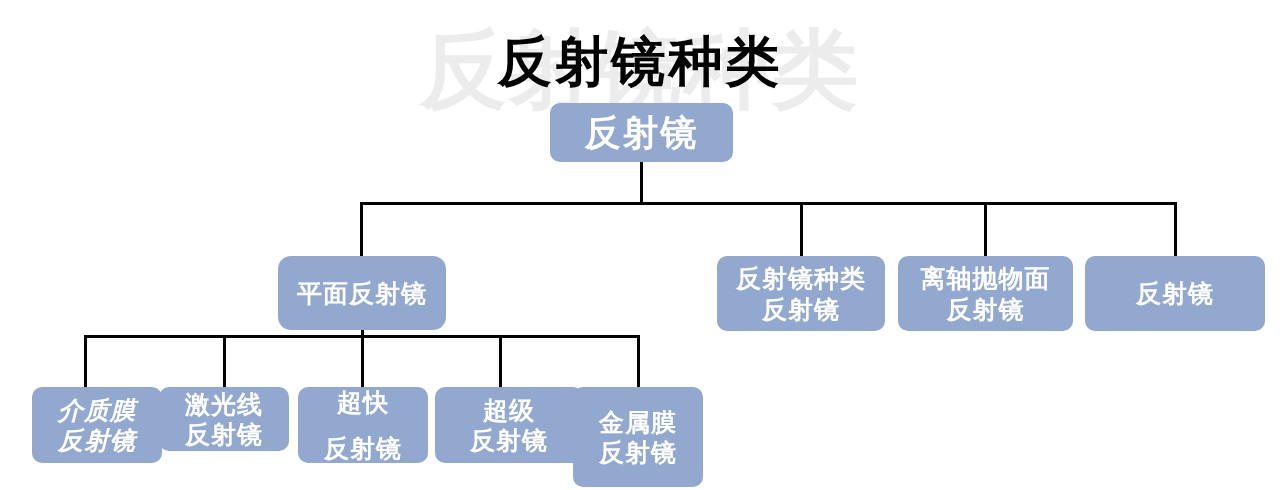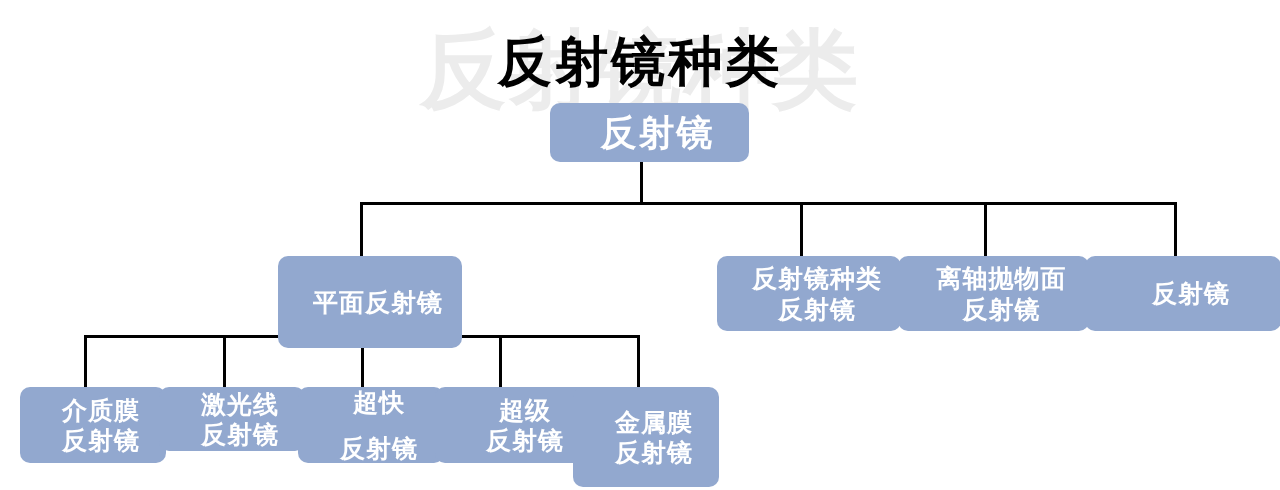--- a/index.html
+++ b/index.html
@@ -49,21 +49,20 @@
     flex-direction: column;
     align-items: center;
     justify-content: center;
     text-align: center;
     font-weight: bold;
     font-size: 25px;
     line-height: 1.22;
     letter-spacing: 1px;
     z-index: 2;
     white-space: nowrap;
-    padding-left: 16px;
   }
   .node.root {
     font-size: 36px;
     letter-spacing: 2px;
   }
 </style>
 </head>
 <body>
 
 <div class="canvas">
@@ -82,36 +81,36 @@
   <div class="line" style="left:84px; top:335px; width:556px; height:3px;"></div>
   <div class="line" style="left:84px; top:335px; width:3px; height:52px;"></div>
   <div class="line" style="left:223px; top:335px; width:3px; height:52px;"></div>
   <div class="line" style="left:499px; top:335px; width:3px; height:52px;"></div>
   <div class="line" style="left:637px; top:335px; width:3px; height:52px;"></div>
 
   <div class="node root" style="left:550px; top:103px; width:183px; height:59px;">
     <span>反射镜</span>
   </div>
 
-  <div class="node" style="left:278px; top:256px; width:168px; height:92px;">
+  <div class="node" style="left:278px; top:256px; width:168px; height:74px;border-radius:13px;">
     <span>平面反射镜</span>
   </div>
   <div class="node" style="left:717px; top:256px; width:168px; height:75px;">
     <span>反射镜种类</span>
     <span>反射镜</span>
   </div>
   <div class="node" style="left:898px; top:256px; width:175px; height:75px;">
     <span>离轴抛物面</span>
     <span>反射镜</span>
   </div>
   <div class="node" style="left:1085px; top:256px; width:180px; height:75px;">
     <span>反射镜</span>
   </div>
 
-  <div class="node" style="left:20px; top:387px; width:130px; height:76px;">
+  <div class="node" style="left:32px; top:387px; width:130px; height:76px;font-style:italic;">
     <span>介质膜</span>
     <span>反射镜</span>
   </div>
   <div class="node" style="left:159px; top:387px; width:130px; height:64px;">
     <span>激光线</span>
     <span>反射镜</span>
   </div>
   <div class="node" style="left:298px; top:387px; width:130px; height:76px;justify-content:space-between;">
     <span>超快</span>
     <span>反射镜</span>

